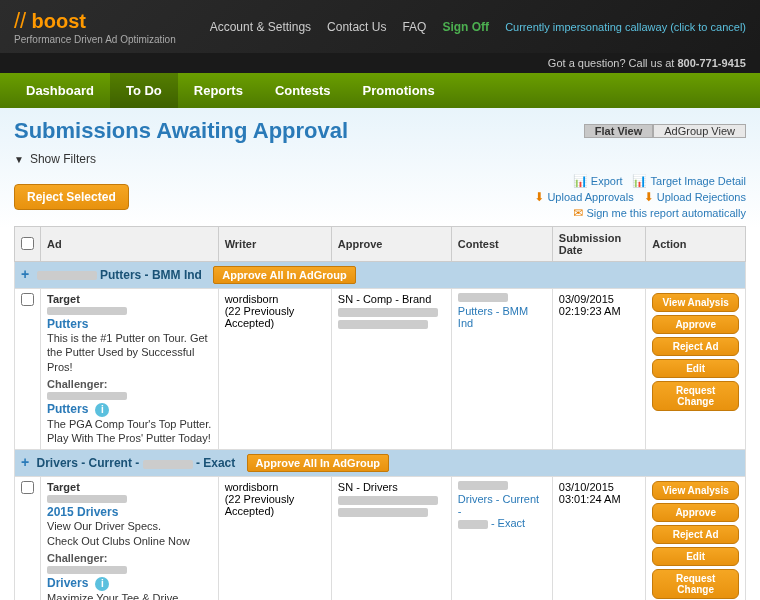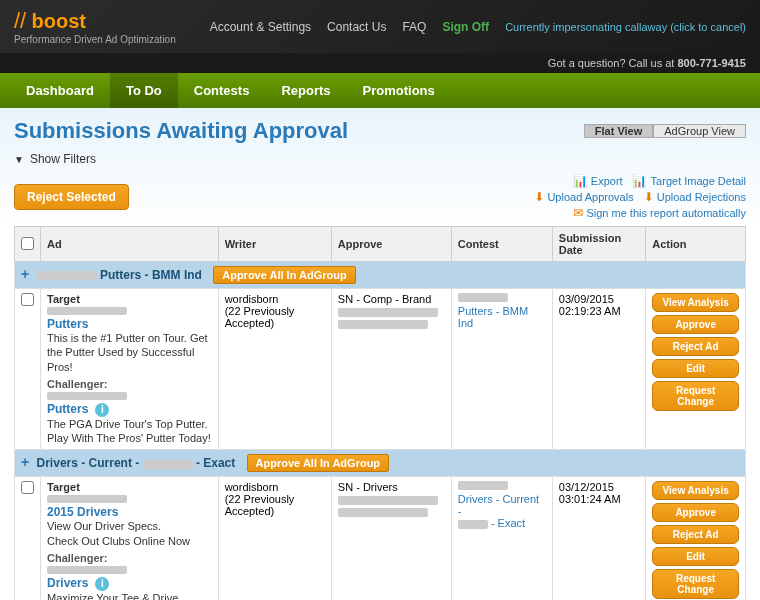--- a/index.html
+++ b/index.html
@@ -258,22 +258,22 @@
 </div>
 <div style="background:#1a1a1a; text-align:right; padding: 3px 14px;">
   <span class="phone-info">
     <span>Got a question? Call us at</span>&nbsp;<strong>800-771-9415</strong>
   </span>
 </div>
 
 <div class="main-nav">
   <a href="#">Dashboard</a>
   <a href="#" class="active">To Do</a>
+  <a href="#">Reports</a>
   <a href="#">Contests</a>
-  <a href="#">Reports</a>
   <a href="#">Promotions</a>
 </div>
 
 <div class="content">
 
   <div class="page-title-row">
     <div class="page-title">Submissions Awaiting Approval</div>
     <div class="view-buttons">
       <button class="view-btn active">Flat View</button>
       <button class="view-btn">AdGroup View</button>
@@ -351,21 +351,21 @@
           <div class="ad-url-bar"></div>
           <div><a class="ad-title">Putters</a></div>
           <div class="ad-desc">This is the #1 Putter on Tour. Get</div>
           <div class="ad-desc">the Putter Used by Successful Pros!</div>
           <div class="challenger-label">Challenger:</div>
           <div class="ad-url-bar"></div>
           <div>
             <a class="ad-title">Putters</a>
             <span class="info-icon">i</span>
           </div>
-          <div class="ad-desc">The PGA Drive Tour's Top Putter.</div>
+          <div class="ad-desc">The PGA Comp Tour's Top Putter.</div>
           <div class="ad-desc">Play With The Pros' Putter Today!</div>
         </td>
         <td class="writer-cell">
           <div>wordisborn</div>
           <div>(22 Previously Accepted)</div>
         </td>
         <td class="campaign-cell">
           <div>SN - Comp - Brand</div>
           <div class="redacted" style="width:100px; display:block; margin-top:3px;"></div>
           <div class="redacted" style="width:90px; display:block; margin-top:3px;"></div>
@@ -423,21 +423,21 @@
         <td class="campaign-cell">
           <div>SN - Drivers</div>
           <div class="redacted" style="width:100px; display:block; margin-top:3px;"></div>
           <div class="redacted" style="width:90px; display:block; margin-top:3px;"></div>
         </td>
         <td class="contest-cell">
           <div class="redacted" style="width:50px; display:block; margin-bottom:3px;"></div>
           <a class="contest-link">Drivers - Current -<br><span class="redacted" style="width:30px;"></span> - Exact</a>
         </td>
         <td class="date-cell">
-          <div>03/12/2015</div>
+          <div>03/10/2015</div>
           <div>03:01:24 AM</div>
         </td>
         <td class="action-cell">
           <button class="action-btn">View Analysis</button>
           <button class="action-btn">Approve</button>
           <button class="action-btn">Reject Ad</button>
           <button class="action-btn">Edit</button>
           <button class="action-btn">Request Change</button>
         </td>
       </tr>

